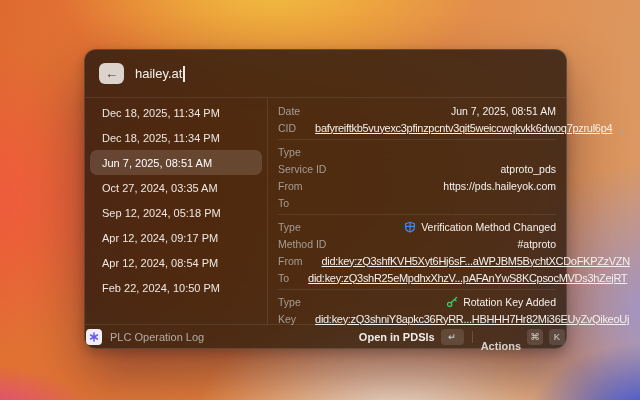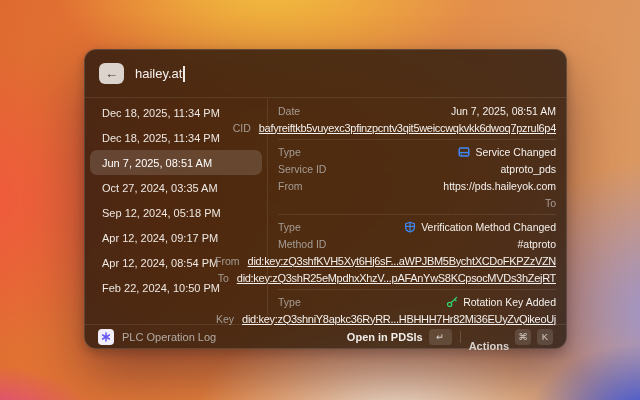--- a/index.html
+++ b/index.html
@@ -41,32 +41,32 @@
 
   
   .content { flex:1; display:flex; min-height:0; }
   .list-pane { width:183px; flex:0 0 183px; border-right:1px solid rgba(255,255,255,0.09);
     padding:2px 5px;text-align:center; }
   .list-item { height:25px; display:flex; align-items:center; padding:0 12px;
     border-radius:7px; font-size:11px; font-weight:500; color:#eee8e3; white-space:nowrap; }
   .list-item.selected { background:rgba(255,255,255,0.14); color:#fff; }
 
   .detail-pane { flex:1; padding:3px 10px; min-width:0; }
-  .meta-row { height:17px; display:flex; align-items:center; justify-content:flex-end; gap:8px; }
+  .meta-row { height:17px; display:flex; align-items:center; justify-content:flex-start; gap:19px; }
   .meta-label { font-size:10.5px; color:#a69d96; flex:0 0 auto; }
   .meta-value { font-size:10.5px; font-weight:500; color:#f4f0ed; white-space:nowrap;
     display:flex; align-items:center; gap:5px; flex:1; justify-content:flex-end; }
   .meta-value.long { font-size:11px; letter-spacing:-0.3px;text-decoration:underline; }
   .type-icon { display:flex; align-items:center; }
   .sec-divider { height:1px; background:rgba(255,255,255,0.09); margin:2px 0; }
   .section { padding:1px 0; }
 
   
   .footer { height:24px; flex:0 0 24px; border-top:1px solid rgba(255,255,255,0.09);
-    display:flex; align-items:center; padding:0 13px; gap:8px; }
+    display:flex; align-items:center; padding:0 1px; gap:8px; }
   .app-icon { width:16px; height:16px; border-radius:4px; background:#f2eef9;
     display:flex; align-items:center; justify-content:center; flex:0 0 16px; }
   .app-name { font-size:11px; color:#b3aba4; }
   .spacer { flex:1; }
   .footer-action { display:flex; align-items:center; gap:6px; cursor:default; }
   .footer-action .action-label { font-size:11px; font-weight:600; color:#f1ede9; }
   .footer-action.secondary .action-label { font-weight:700; color:#d8d1cb;margin-top:18px; }
   .keycap { min-width:16px; height:16px; padding:0 3px; border-radius:4px;
     background:rgba(255,255,255,0.12); color:#d5cec8; font-size:9.5px;
     display:flex; align-items:center; justify-content:center; }
@@ -128,30 +128,20 @@
               <span class="meta-label">CID</span>
               <span class="meta-value long">
                 <span>bafyreiftkb5vuyexc3pfinzpcntv3qit5weiccwqkvkk6dwoq7pzrul6p4</span>
               </span>
             </div>
           </div>
           <div class="sec-divider"></div>
           <div class="section">
             <div class="meta-row">
               <span class="meta-label">Type</span>
-              <span class="meta-value">
-                <span class="type-icon" style="color: rgb(61, 139, 253);">
-                  <svg width="12" height="12" viewBox="0 0 12 12" fill="none" stroke="currentColor" stroke-width="1.4" stroke-linejoin="round">
-                    <rect x="1.2" y="2" width="9.6" height="8" rx="1.6"></rect>
-                    <path d="M1.2 6.6 H10.8"></path>
-                    <circle cx="3.4" cy="8.4" r="0.55" fill="currentColor" stroke="none"></circle>
-                  </svg>
-                </span>
-                <span>Service Changed</span>
-              </span>
             </div>
             <div class="meta-row">
               <span class="meta-label">Service ID</span>
               <span class="meta-value">
                 <span>atproto_pds</span>
               </span>
             </div>
             <div class="meta-row">
               <span class="meta-label">From</span>
               <span class="meta-value">

